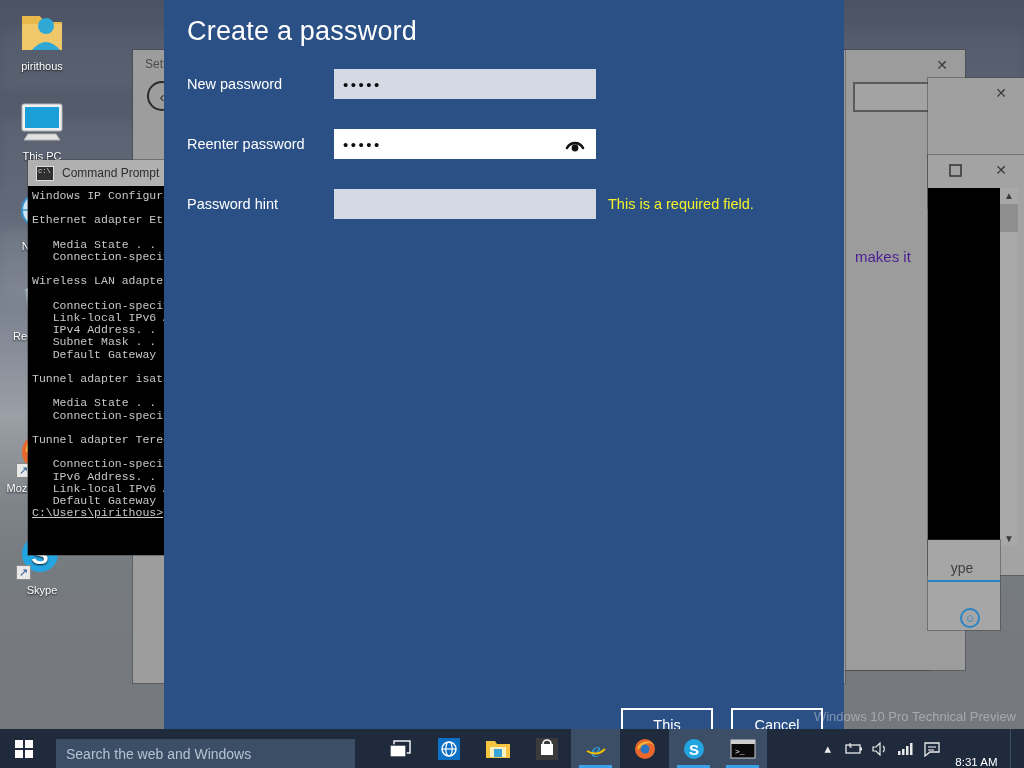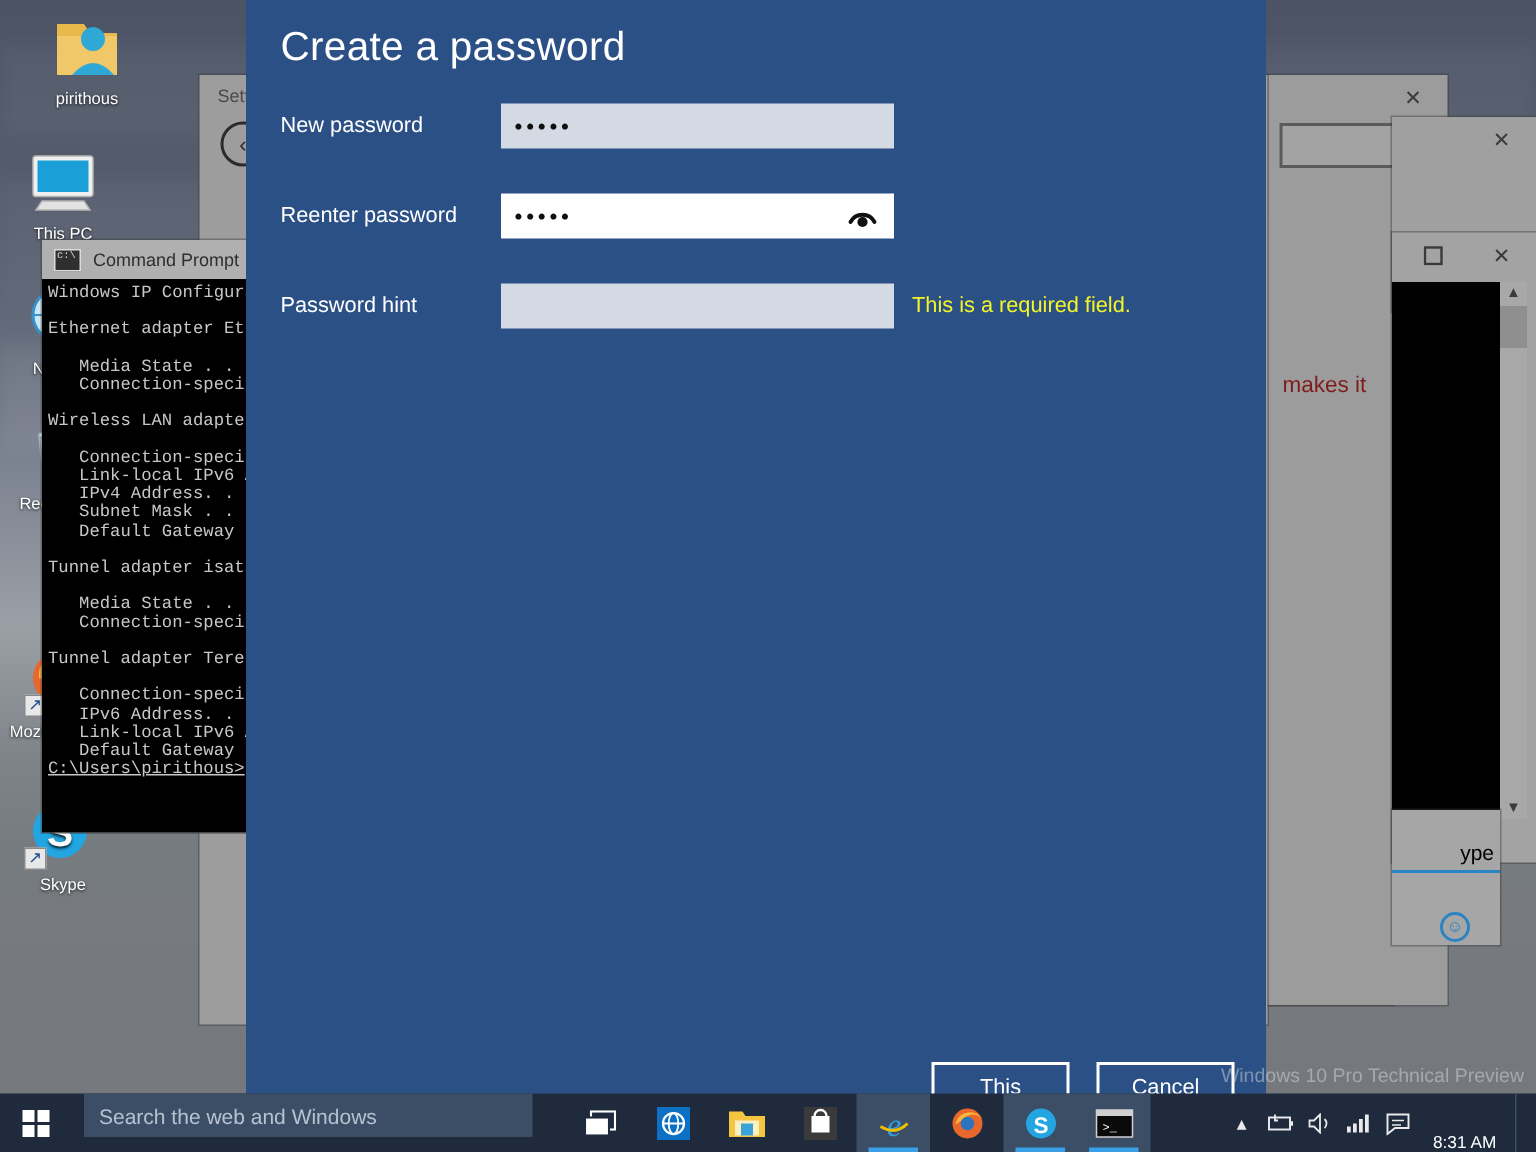--- a/index.html
+++ b/index.html
@@ -159,21 +159,21 @@
   }
 
   
   #rw1 { left: 845px; top: 50px; width: 120px; height: 620px; background: #9c9c9c; }
   #rw1 .srch {
     margin: 32px 8px 0 8px; height: 30px;
     border: 2px solid #5a5a5a; background: #a3a3a3;
     display: flex; align-items: center; justify-content: flex-end;
     padding-right: 8px; color: #555; font-size: 14px;
   }
-  #rw1 .txt { position: absolute; left: 10px; top: 198px; font-size: 15px; color: #7f1d1d; }
+  #rw1 .txt { position: absolute; left: 10px; top: 198px; font-size: 15px; color: #4c1d95; }
 
   #rw2 { left: 928px; top: 78px; width: 96px; height: 130px; background: #a0a0a0; }
   #rw2 .redbar { position: absolute; left: 0; top: 125px; width: 6px; height: 36px; background: #b8103c; }
 
   #rw3 { left: 928px; top: 155px; width: 96px; height: 420px; background: #a3a3a3; }
 
   #cmdblack {
     position: absolute; left: 928px; top: 188px;
     width: 72px; height: 358px;
     background: #000;
@@ -184,22 +184,22 @@
     background: #a8a8a8;
     display: flex; flex-direction: column; justify-content: space-between;
     align-items: center;
     color: #3b3b3b; font-size: 10px;
   }
   #scrollbar .thumb { position: absolute; top: 16px; width: 18px; height: 28px; background: #8f8f8f; }
 
   #skype-win { left: 928px; top: 540px; width: 72px; height: 90px; background: #a6a6a6; }
   #skype-win .tab {
     position: absolute; left: 0; top: 20px; width: 72px;
-    text-align: right; padding-right: 4px;
-    font-size: 14px; color: #000000;
+    text-align: center; padding-right: 4px;
+    font-size: 14px; color: #404040;
     border-bottom: 2px solid #2a83c2;
     padding-bottom: 4px;
   }
   #skype-win .smiley {
     position: absolute; left: 32px; top: 68px;
     width: 20px; height: 20px; border-radius: 50%;
     border: 2px solid #2a83c2;
     color: #2a83c2; font-size: 11px;
     display: flex; align-items: center; justify-content: center;
   }
@@ -285,21 +285,21 @@
     line-height: 19px;
     user-select: none;
     margin-top: 48px;
   }
 
   
   #taskbar {
     position: absolute; left: 0; bottom: 0;
     width: 1024px; height: 39px;
     background: #1f2b3d;
-    display: flex; align-items: flex-start;
+    display: flex; align-items: flex-end;
   }
   #start-btn {
     width: 48px; height: 39px;
     display: flex; align-items: center; justify-content: center;
   }
   #start-btn .logo {
     width: 18px; height: 18px;
     display: grid;
     grid-template-columns: 1fr 1fr;
     grid-template-rows: 1fr 1fr;
@@ -362,21 +362,21 @@
     <div class="mtn"></div>
     <div class="rock" style="left:470px;top:690px;width:70px;height:16px;"></div>
     <div class="rock" style="left:520px;top:700px;width:40px;height:11px;"></div>
     <div class="rock" style="left:560px;top:686px;width:26px;height:9px;"></div>
     <div class="rock" style="left:430px;top:706px;width:34px;height:8px;"></div>
     <div class="rock" style="left:600px;top:700px;width:22px;height:7px;"></div>
     <div class="rock" style="left:360px;top:696px;width:18px;height:6px;"></div>
     <div class="rock" style="left:660px;top:692px;width:30px;height:8px;"></div>
   </div>
 
-  <div class="desk-icon" style="left:20px; top:8px;">
+  <div class="desk-icon" style="left:4px; top:8px;">
     <span class="glyph">
       <svg width="52" height="48" viewBox="0 0 52 48">
         <path d="M6 8 h18 l4 6 h18 v28 h-40 z" fill="#e8b84b"></path>
         <path d="M6 16 h40 v26 h-40 z" fill="#f0c869"></path>
         <circle cx="30" cy="18" r="8" fill="#2fa8d6"></circle>
         <path d="M16 42 q14 -16 28 0 z" fill="#2fa8d6"></path>
       </svg>
     </span>
     <span class="lbl">pirithous</span>
   </div>

